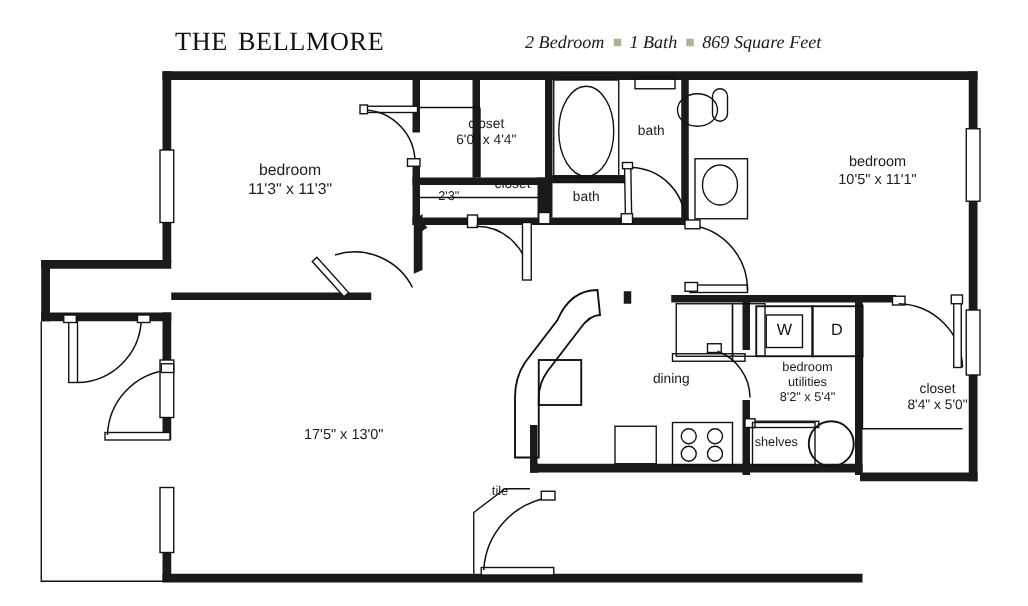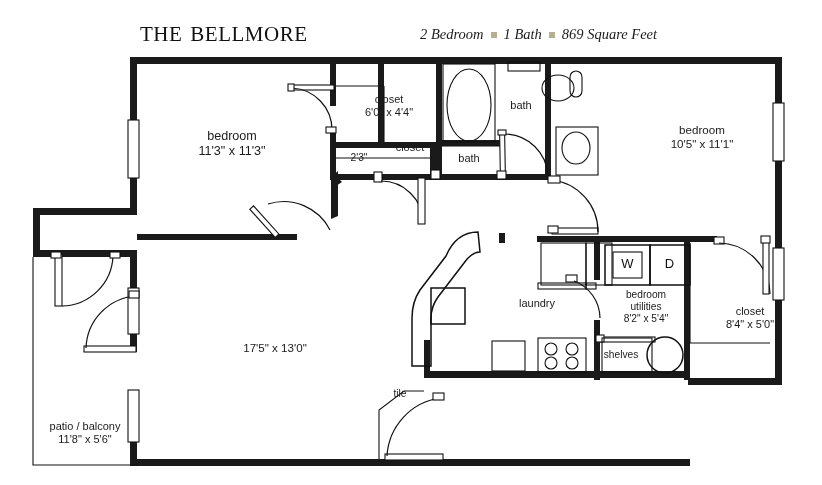--- a/index.html
+++ b/index.html
@@ -362,27 +362,23 @@
   <div class="room-label lbl-13" style="left:632px; top:123px; width:140px;">
     <span class="nm">bedroom</span>
     <span class="dim">10'5" x 11'1"</span>
   </div>
 
 
   <div class="room-label lbl-13" style="left:180px; top:341px; width:190px;">
     <span class="dim">17'5" x 13'0"</span>
   </div>
 
-  <div class="room-label lbl-12" style="left:34px; top:420px; width:102px;">
-    <span class="nm">patio / balcony</span>
-    <span class="dim">11'8" x 5'6"</span>
-  </div>
 
   <div class="room-label lbl-12" style="left:494px; top:297px; width:86px;">
-    <span class="nm">laundry</span>
+    <span class="nm">dining</span>
   </div>
 
   <div class="room-label lbl-11" style="left:600px; top:289px; width:92px;">
     <span class="nm">bedroom</span>
     <span class="nm">utilities</span>
     <span class="dim">8'2" x 5'4"</span>
   </div>
 
   <div class="room-label lbl-11" style="left:602px; top:349px; width:38px;">
     <span class="nm">shelves</span>

